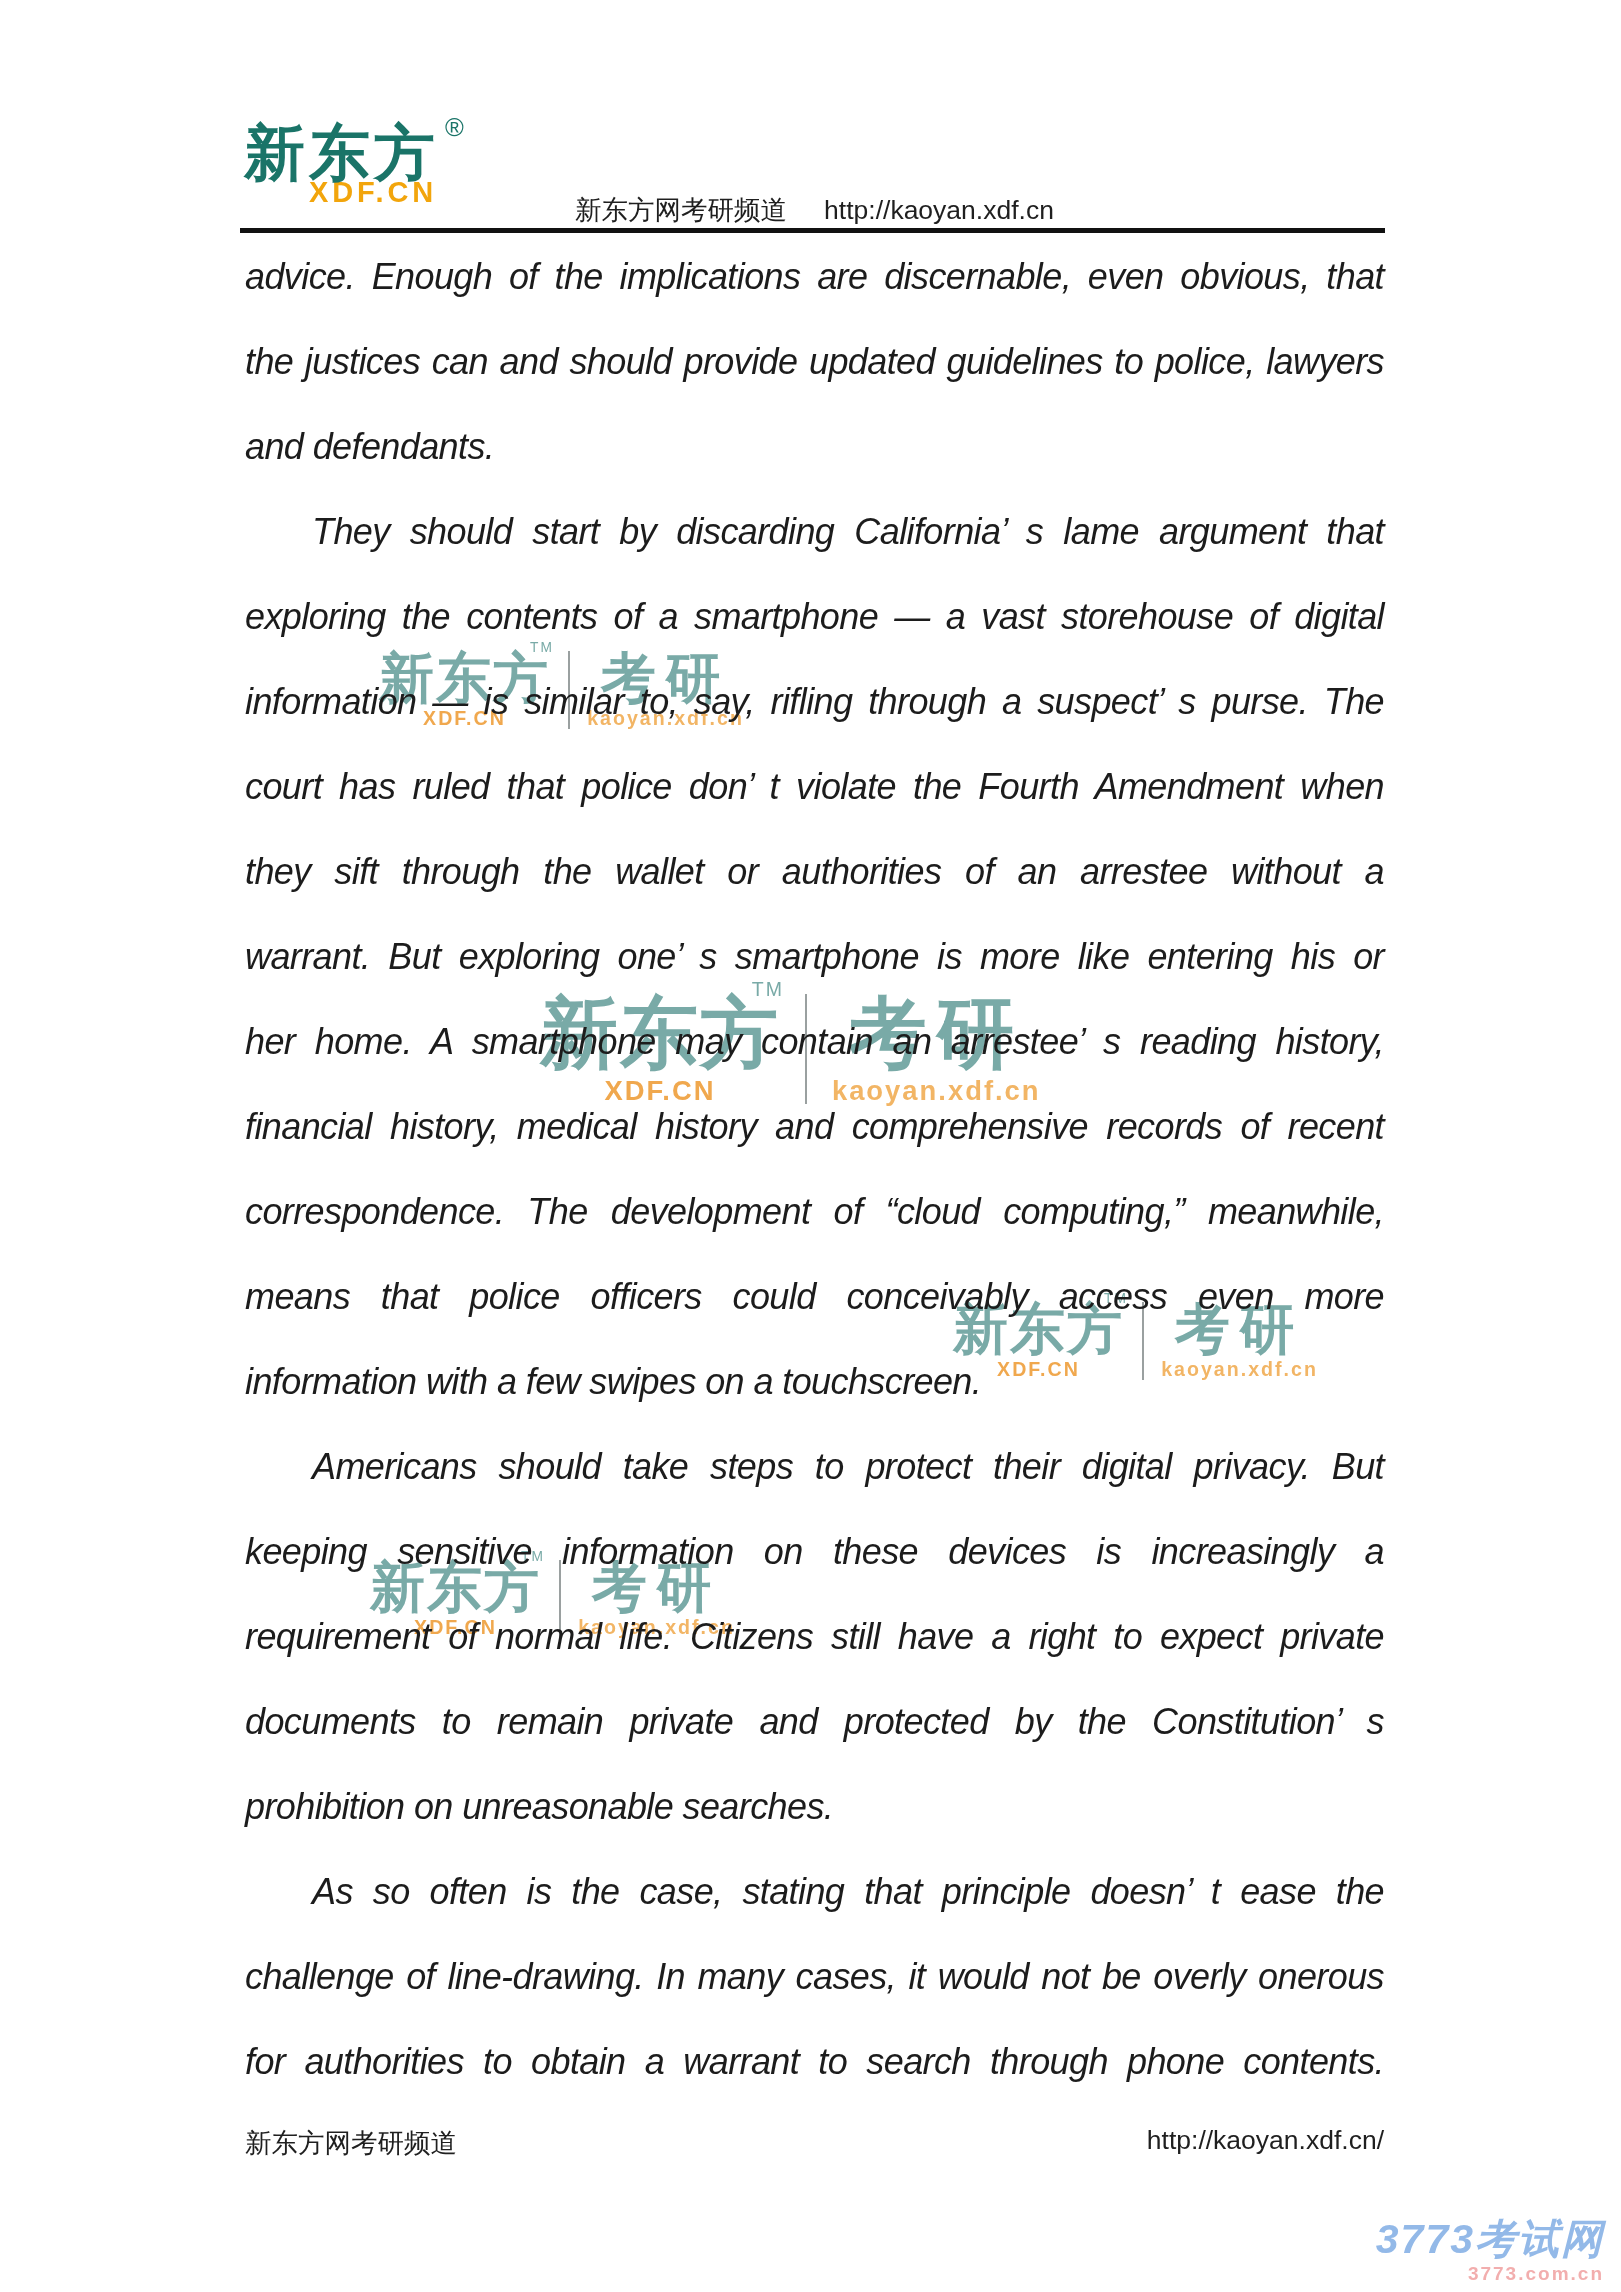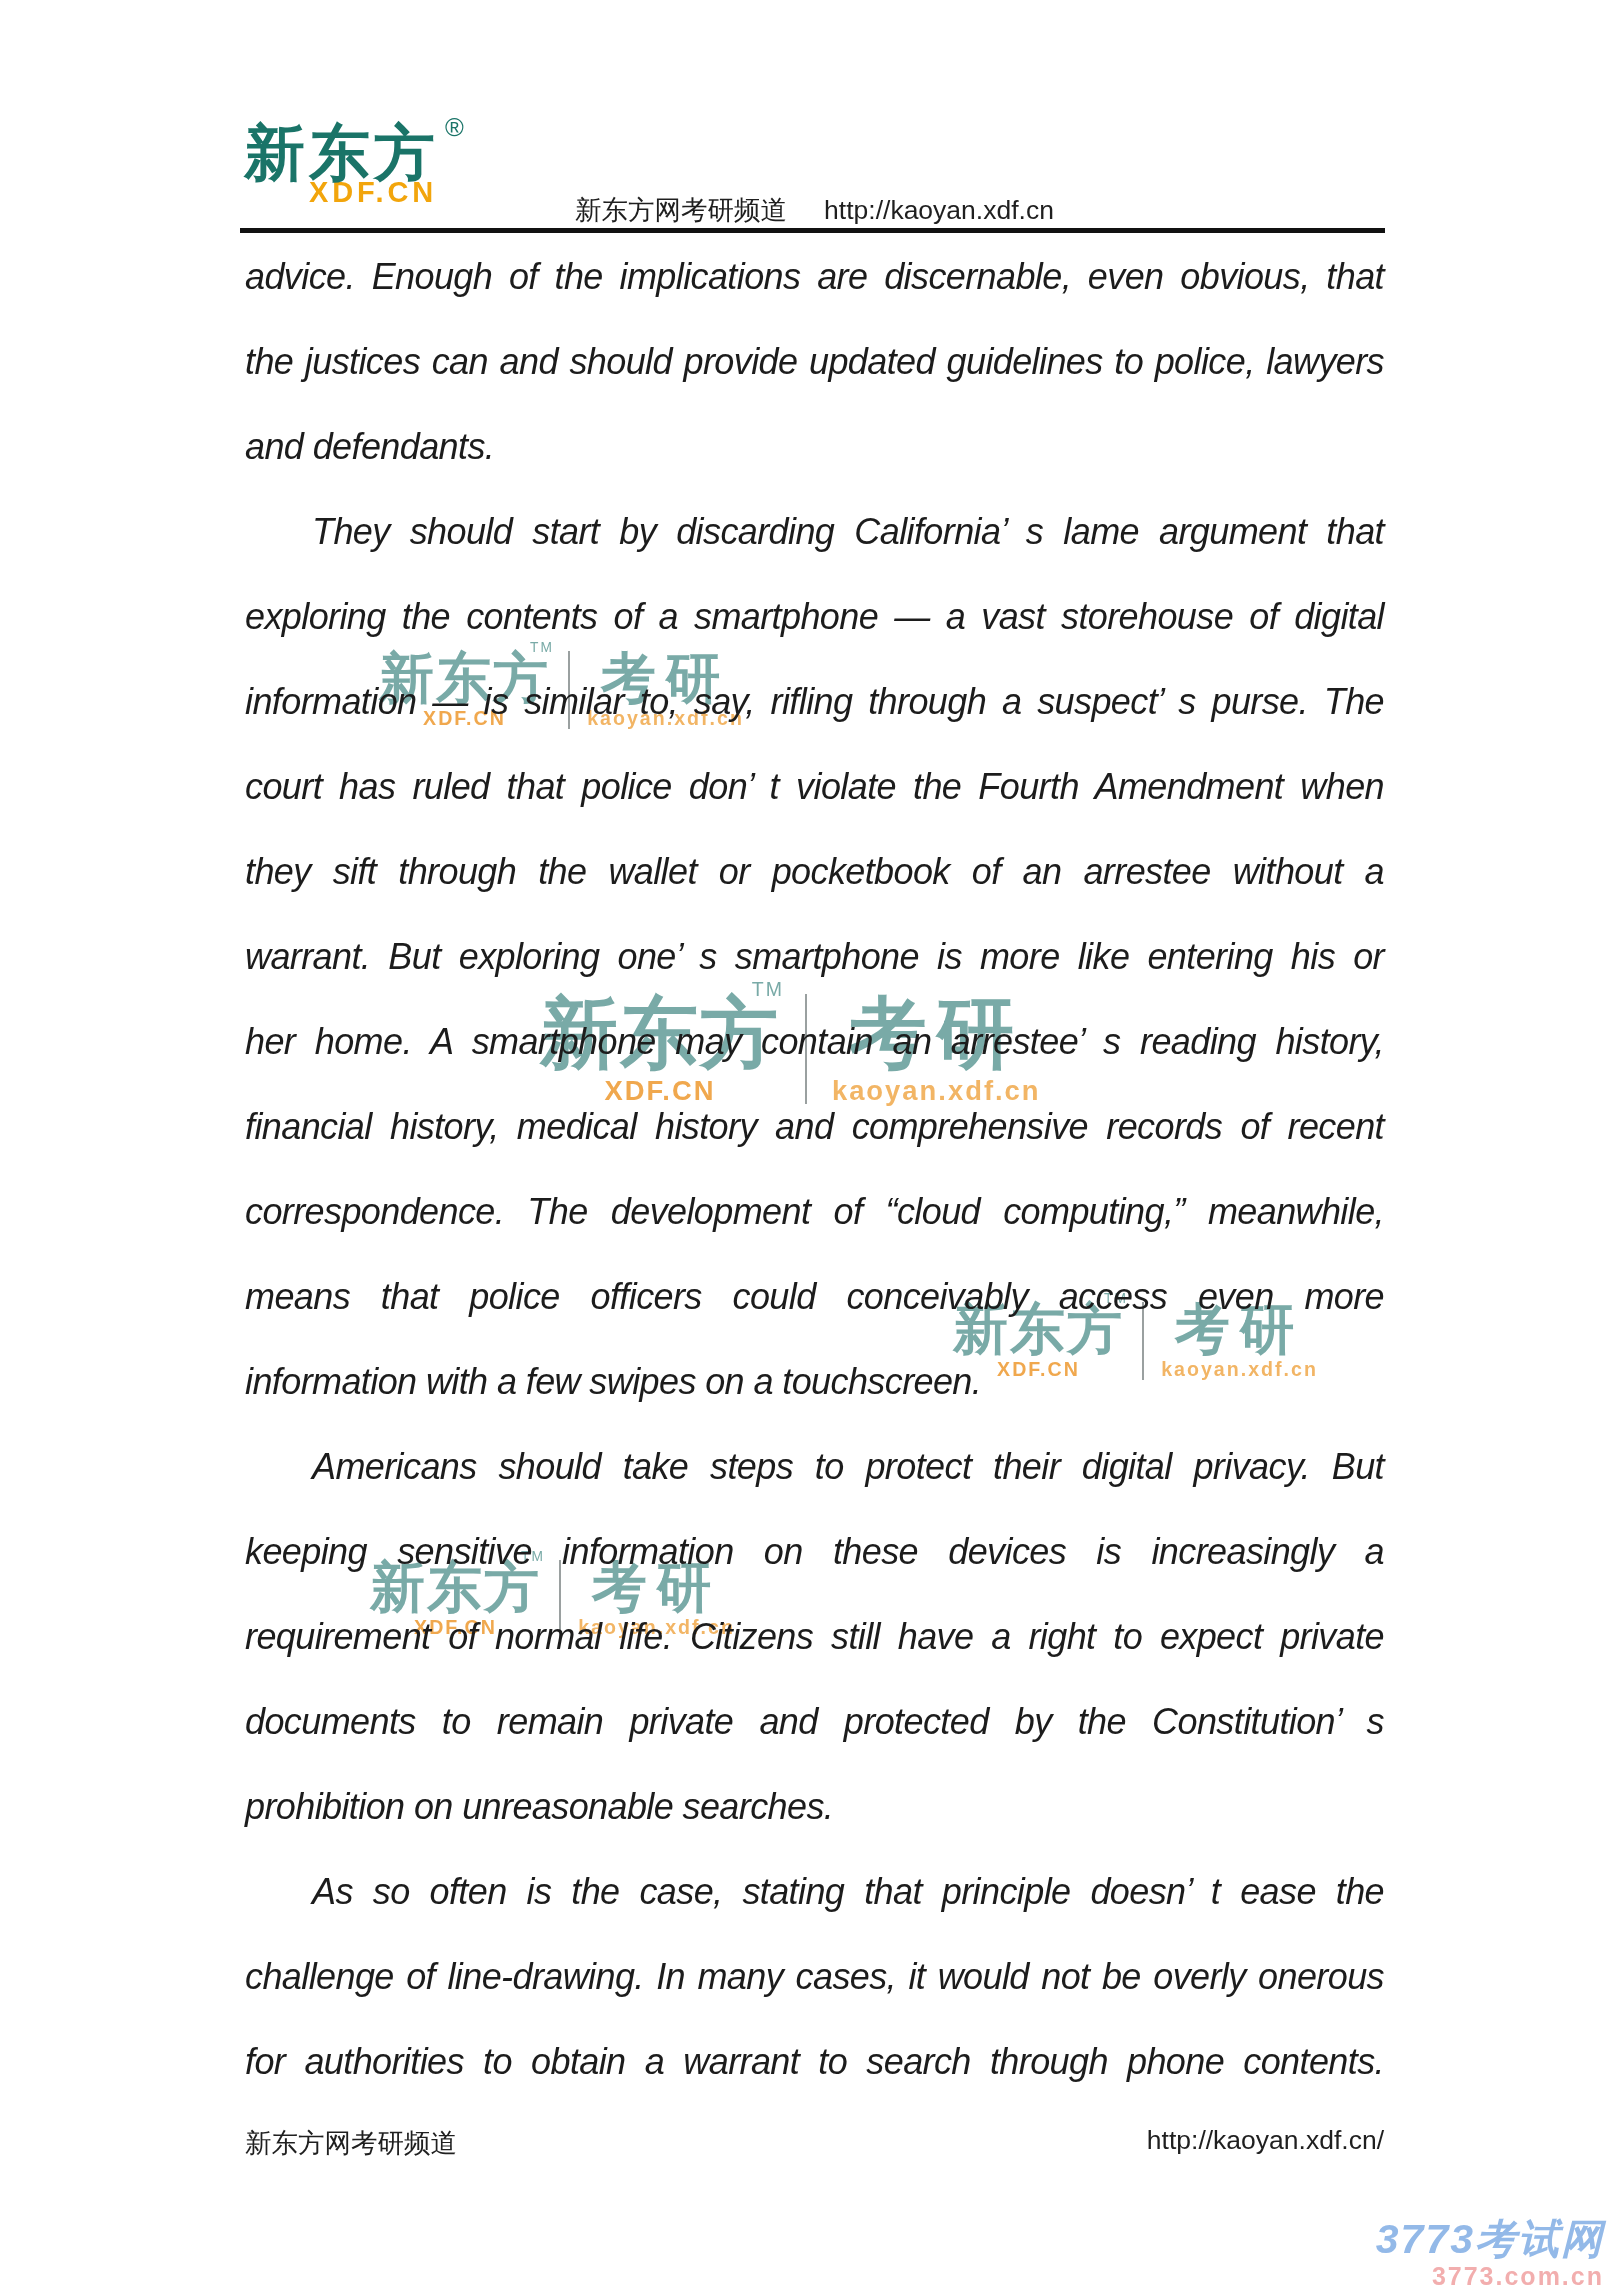--- a/index.html
+++ b/index.html
@@ -156,21 +156,21 @@
   }
   .badge-title {
     font-size: 41px;
     font-weight: bold;
     font-style: italic;
     letter-spacing: 2px;
     color: var(--b3773-blue, #93b9e8);
   }
   .badge-url {
     margin-top: 3.9px;
-    font-size: 25px;
+    font-size: 19px;
     font-weight: bold;
     letter-spacing: 2px;
     color: var(--b3773-pink, #f2aeae);
   }
 </style>
 </head>
 <body>
 
 <div class="page">
 
@@ -244,21 +244,21 @@
   <div class="header-rule"></div>
 
   <div class="doc-body">
       <div class="line just">advice. Enough of the implications are discernable, even obvious, that</div>
       <div class="line just">the justices can and should provide updated guidelines to police, lawyers</div>
       <div class="line">and defendants.</div>
       <div class="line just indent">They should start by discarding California’ s lame argument that</div>
       <div class="line just">exploring the contents of a smartphone — a vast storehouse of digital</div>
       <div class="line just">information — is similar to, say, rifling through a suspect’ s purse. The</div>
       <div class="line just">court has ruled that police don’ t violate the Fourth Amendment when</div>
-      <div class="line just">they sift through the wallet or pocketbook of an arrestee without a</div>
+      <div class="line just">they sift through the wallet or authorities of an arrestee without a</div>
       <div class="line just">warrant. But exploring one’ s smartphone is more like entering his or</div>
       <div class="line just">her home. A smartphone may contain an arrestee’ s reading history,</div>
       <div class="line just">financial history, medical history and comprehensive records of recent</div>
       <div class="line just">correspondence. The development of “cloud computing,” meanwhile,</div>
       <div class="line just">means that police officers could conceivably access even more</div>
       <div class="line">information with a few swipes on a touchscreen.</div>
       <div class="line just indent">Americans should take steps to protect their digital privacy. But</div>
       <div class="line just">keeping sensitive information on these devices is increasingly a</div>
       <div class="line just">requirement of normal life. Citizens still have a right to expect private</div>
       <div class="line just">documents to remain private and protected by the Constitution’ s</div>

